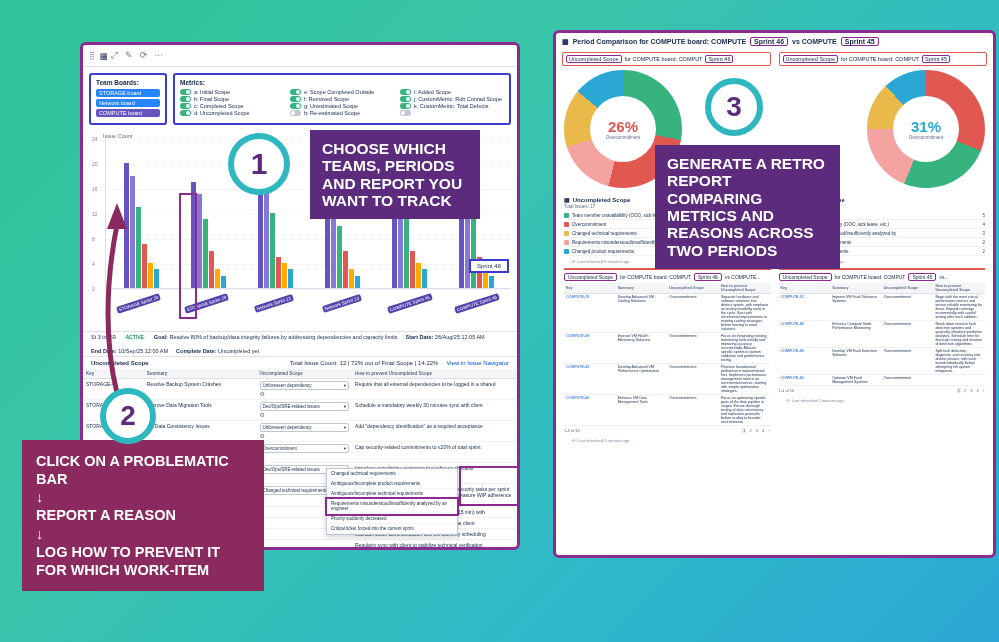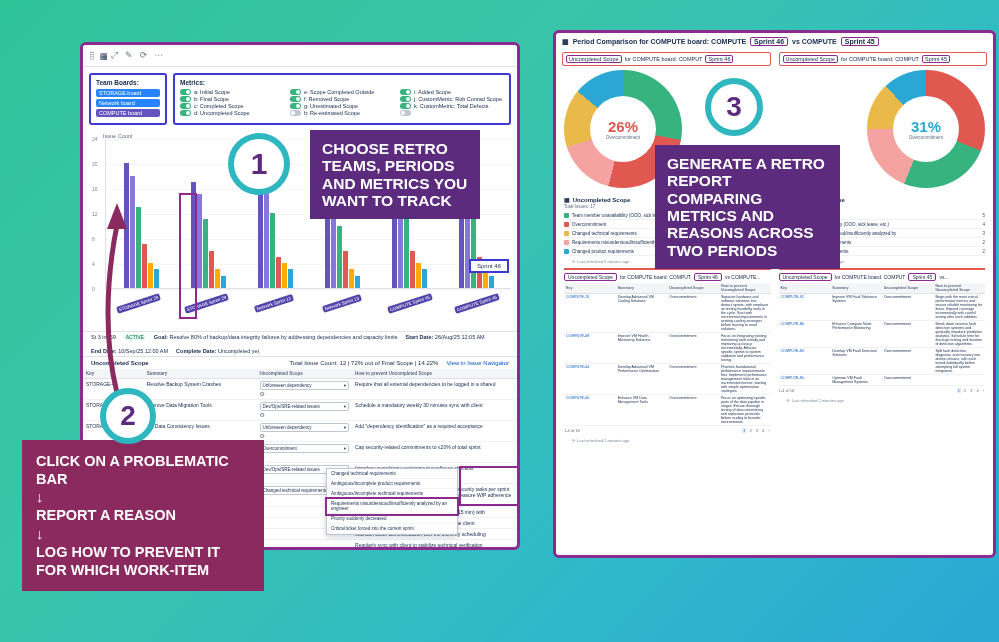--- a/index.html
+++ b/index.html
@@ -673,21 +673,21 @@
       </div>
     </div>
   </div>
 </div>
 
 <svg class="arrow-up" viewBox="0 0 28 200">
   <path d="M14 198 C 2 150, 2 90, 14 30" stroke="#8b2a5e" stroke-width="5" fill="none"></path>
   <path d="M14 8 L24 34 L4 34 Z" fill="#8b2a5e"></path>
 </svg>
 
-<div class="callout" id="callout1">CHOOSE RETRO TEAMS, PERIODS AND METRICS YOU WANT TO TRACK</div>
+<div class="callout" id="callout1">CHOOSE WHICH TEAMS, PERIODS AND REPORT YOU WANT TO TRACK</div>
 <div class="circle-num" id="num1">1</div>
 
 <div class="callout" id="callout3">GENERATE A RETRO REPORT COMPARING METRICS AND REASONS ACROSS TWO PERIODS</div>
 <div class="circle-num" id="num3">3</div>
 
 <div class="callout" id="callout2">
   <div>CLICK ON A PROBLEMATIC BAR</div>
   <div>↓</div>
   <div>REPORT A REASON</div>
   <div>↓</div>

